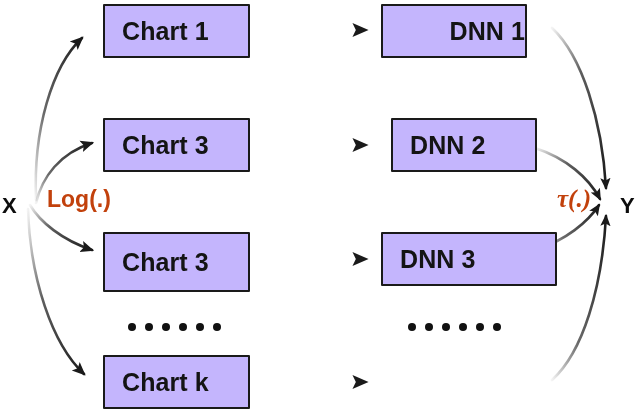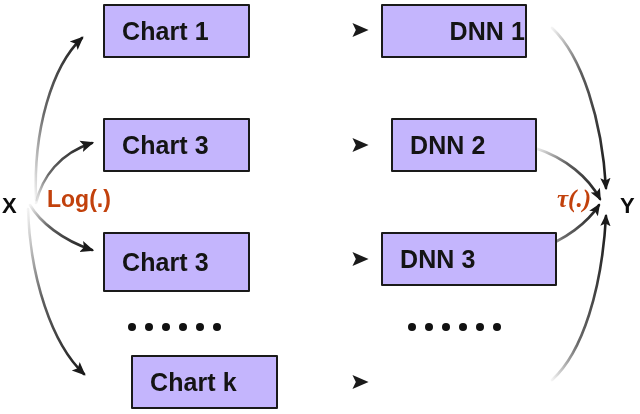--- a/index.html
+++ b/index.html
@@ -127,21 +127,21 @@
 
   <div class="node-box" style="left:103px; top:4px; width:147px; height:54px;">
     <span class="node-label">Chart 1</span>
   </div>
   <div class="node-box" style="left:103px; top:118px; width:147px; height:54px;">
     <span class="node-label">Chart 3</span>
   </div>
   <div class="node-box" style="left:103px; top:232px; width:147px; height:60px;">
     <span class="node-label">Chart 3</span>
   </div>
-  <div class="node-box" style="left:103px; top:355px; width:147px; height:54px;margin-left:28px;">
+  <div class="node-box" style="left:103px; top:355px; width:147px; height:54px;">
     <span class="node-label">Chart k</span>
   </div>
 
   <div class="node-box" style="left:381px; top:4px; width:146px; height:54px;justify-content:flex-end;">
     <span class="node-label">DNN 1</span>
   </div>
   <div class="node-box" style="left:391px; top:118px; width:146px; height:54px;">
     <span class="node-label">DNN 2</span>
   </div>
   <div class="node-box" style="left:381px; top:232px; width:176px; height:54px;">

